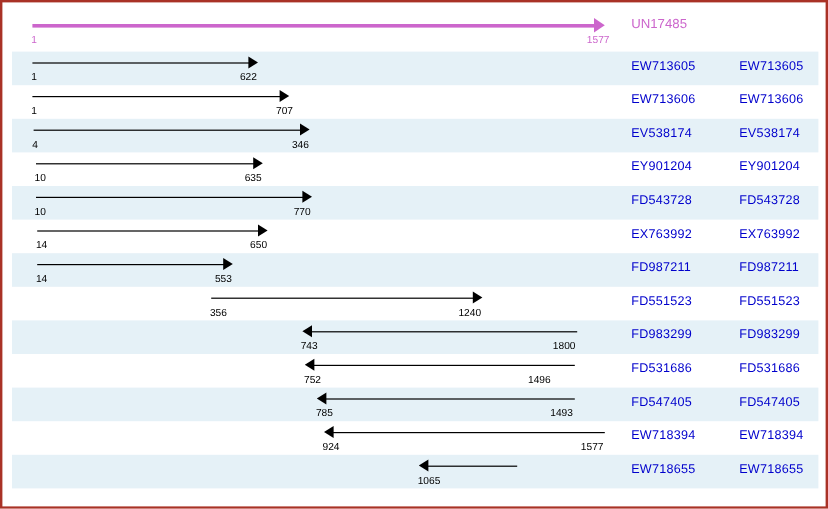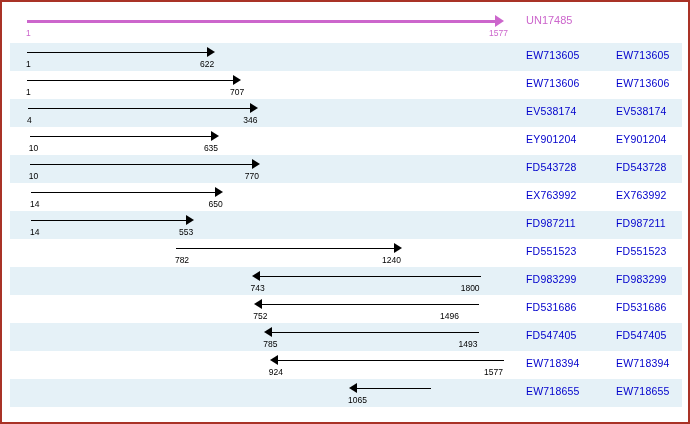--- a/index.html
+++ b/index.html
@@ -179,21 +179,21 @@
         <div class="arrow-head fwd" style="left: 184.071px;"></div>
         <div class="coord" style="left: 27.9346px;">14</div>
         <div class="coord" style="left: 177.071px;">553</div>
         <div class="acc col1">FD987211</div>
         <div class="acc col2">FD987211</div>
       </div>
       <div class="row">
         <div class="row-bg"></div>
         <div class="hsp-line" style="left: 173.911px; width: 219.091px;"></div>
         <div class="arrow-head fwd" style="left: 392.002px;"></div>
-        <div class="coord" style="left: 172.911px;">782</div>
+        <div class="coord" style="left: 172.911px;">356</div>
         <div class="coord" style="left: 380.002px;">1240</div>
         <div class="acc col1">FD551523</div>
         <div class="acc col2">FD551523</div>
       </div>
       <div class="row odd">
         <div class="row-bg"></div>
         <div class="hsp-line" style="left: 256.577px; width: 222.117px;"></div>
         <div class="arrow-head rev" style="left: 249.577px;"></div>
         <div class="coord" style="left: 248.577px;">743</div>
         <div class="coord" style="left: 458.695px;">1800</div>

